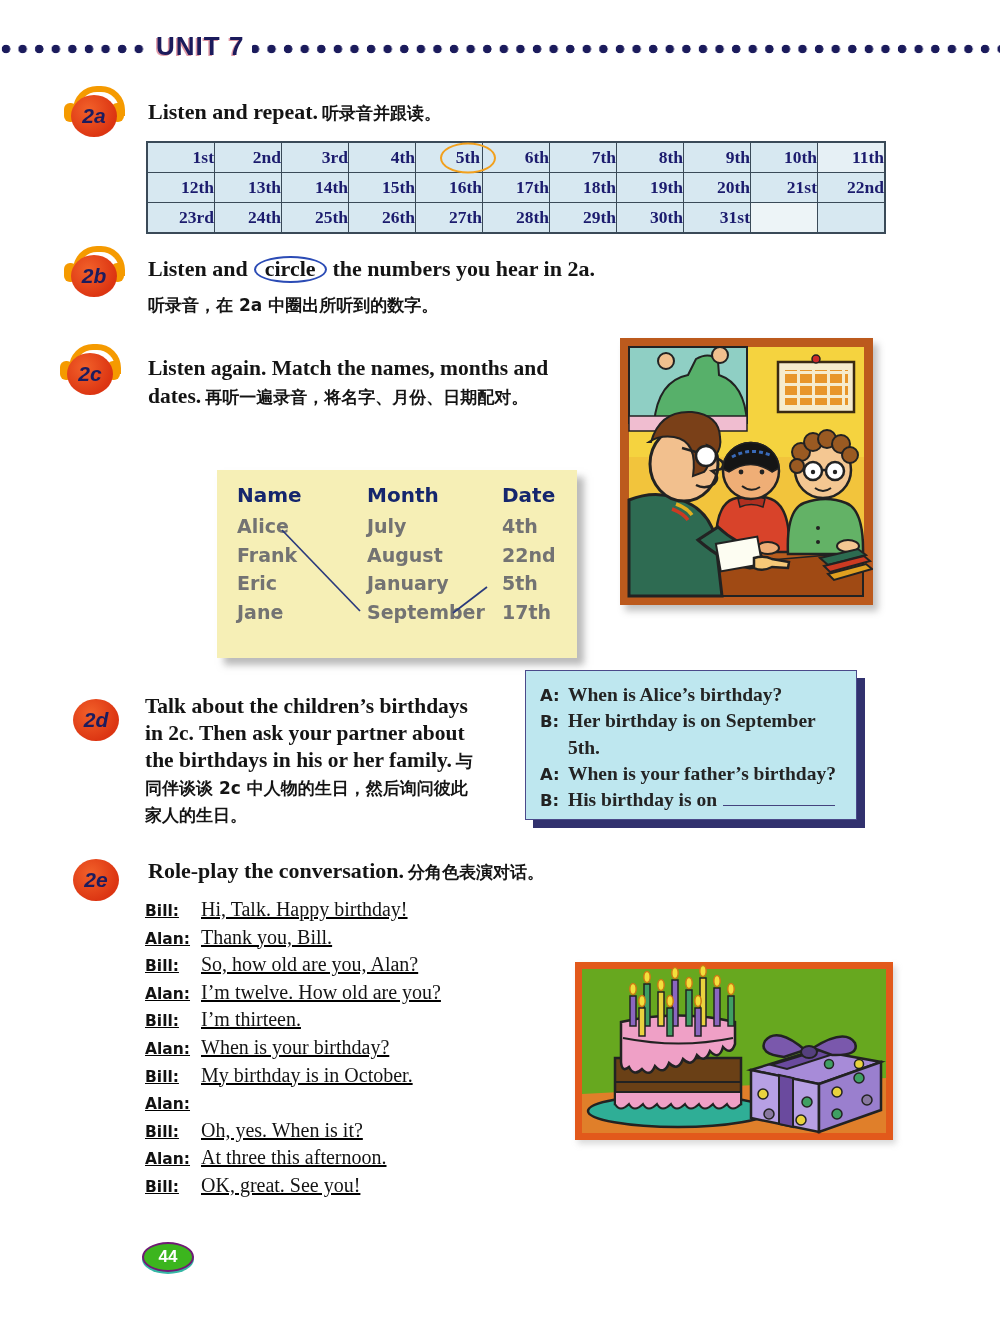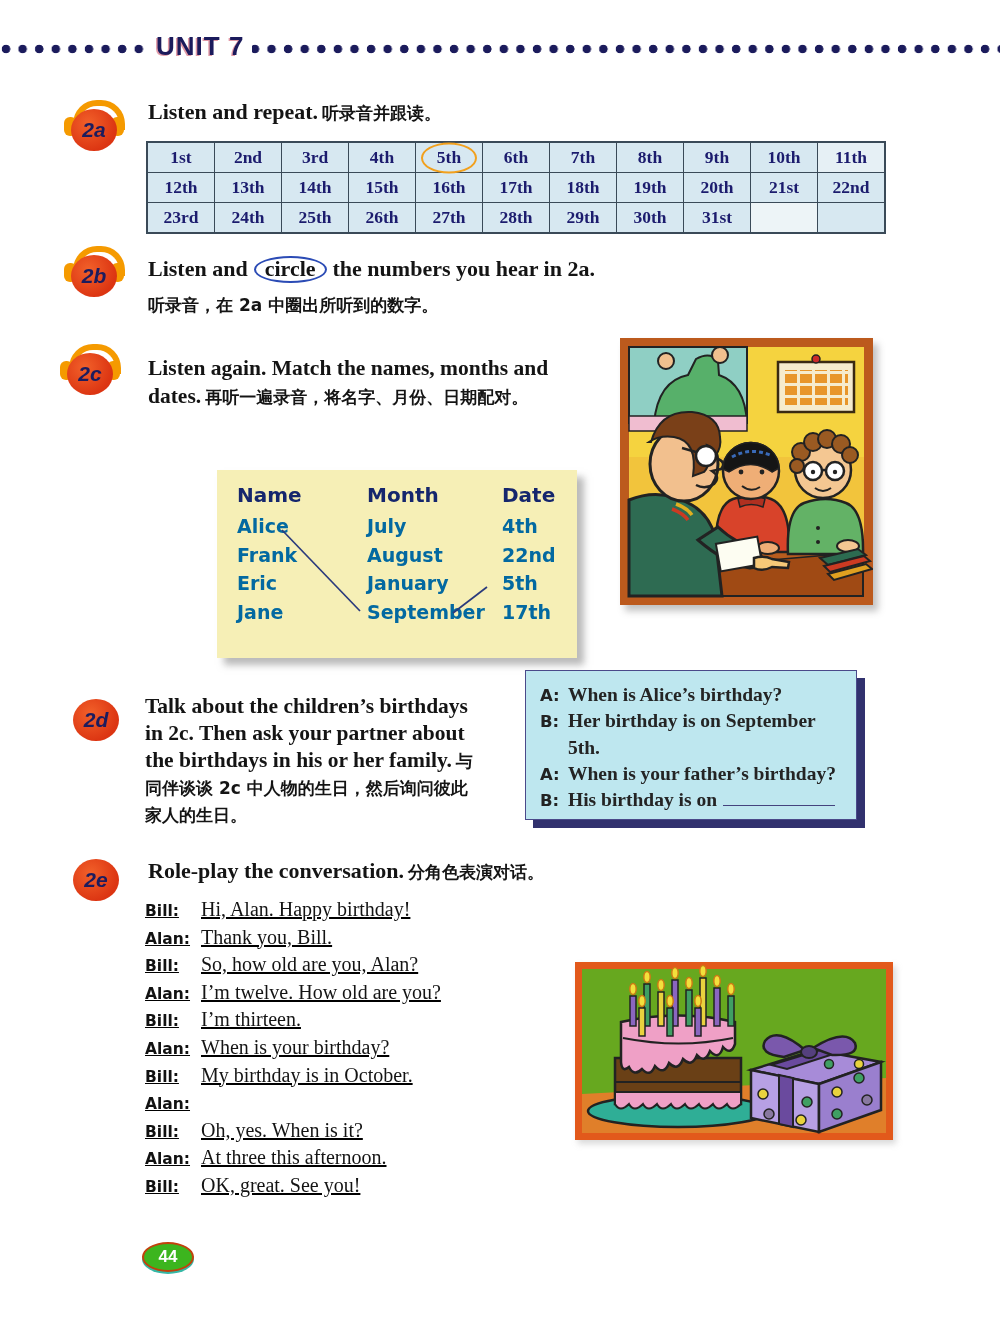--- a/index.html
+++ b/index.html
@@ -30,36 +30,36 @@
   .h-en{font:700 22px "Liberation Serif",serif;color:#141414;}
   .h-zh{font:700 17px "DejaVu Sans",sans-serif;color:#141414;}
   .hline{position:absolute;white-space:nowrap;}
   .hwrap{position:absolute;line-height:28px;}
   .circ-word{display:inline-block;border:2px solid #2b4bb5;border-radius:50%;
              padding:0 9px 1px 9px;margin:0 2px;line-height:22px;}
 
   
   .ordtbl{position:absolute;left:146px;top:141px;border-collapse:collapse;
           border:2.5px solid #3a4a58;background:#d7e8f1;}
-  .ordtbl td{width:66px;height:29px;border:1.5px solid #3a4a58;text-align:center;
+  .ordtbl td{width:66px;height:29px;border:1.5px solid #3a4a58;text-align:right;
              font:700 17.5px "Liberation Serif",serif;color:#1c1c6e;background:#d7e8f1;padding:0;}
   .ordtbl td.lt{background:#e6f0f5;}
   .ordtbl td.lt2{background:#edf4f7;}
   .ordtbl td .circ{position:relative;display:inline-block;padding:0 2px;}
   .ordtbl td .circ::after{content:"";position:absolute;left:50%;top:50%;
           transform:translate(-50%,-50%);width:52px;height:27px;
           border:2.5px solid #f2a01d;border-radius:50%;}
 
   
   .matchbox{position:absolute;left:217px;top:470px;width:360px;height:188px;
             background:#f6efb6;box-shadow:7px 7px 7px rgba(130,130,130,.55);}
   .match-grid{display:grid;grid-template-columns:130px 135px auto;
               padding:12px 0 0 20px;font-family:"DejaVu Sans",sans-serif;}
   .match-grid .mh{height:30px;line-height:26px;font-weight:700;font-size:20px;color:#15266d;}
-  .match-grid .mc{height:28.5px;line-height:28.5px;font-weight:700;font-size:19px;color:#0369a1;}
+  .match-grid .mc{height:28.5px;line-height:28.5px;font-weight:700;font-size:19px;color:#737373;}
   .matchlines{position:absolute;left:0;top:0;pointer-events:none;}
 
   
   .dlgbox{position:absolute;left:525px;top:670px;width:332px;height:150px;
           background:#bee7ef;border:1.5px solid #4a4a8a;box-shadow:8px 8px 0 #31316e;
           box-sizing:border-box;padding:11px 10px 0 14px;}
   .dlgbox ul{margin:0;padding:0;list-style:none;}
   .dlgbox li{font:700 19.5px "Liberation Serif",serif;color:#242424;line-height:26.3px;
              padding-left:28px;text-indent:0;}
   .dlgbox .spk2{display:inline-block;width:28px;margin-left:-28px;
@@ -72,33 +72,33 @@
   .cl{display:flex;line-height:27.6px;text-decoration:underline;}
   .spk{flex:0 0 56px;font:700 15.5px "DejaVu Sans",sans-serif;color:#111;line-height:27.6px;}
   .ct{font:400 20px "Liberation Serif",serif;color:#141414;max-width:330px;}
 
   
   .pic1{position:absolute;left:620px;top:338px;box-shadow:5px 6px 7px rgba(120,120,120,.45);}
   .pic2{position:absolute;left:575px;top:962px;box-shadow:3px 4px 6px rgba(150,150,150,.35);}
 
   
   .pagenum{position:absolute;left:142px;top:1242px;width:52px;height:30px;border-radius:50%;
-           background:#3cb51e;border:2px solid #c2410c;box-shadow:0 2px 0 #35b8a6;
+           background:#3cb51e;border:2px solid #701a75;box-shadow:0 2px 0 #35b8a6;
            display:flex;align-items:center;justify-content:center;
            font:700 17px "Liberation Sans",sans-serif;color:#fff;box-sizing:border-box;}
 </style>
 </head>
 <body>
 
 <div id="page">
 
   <div class="dots"></div>
   <div class="unit">UNIT 7</div>
 
-  <div class="badge" style="left:62px;top:100px;text-align:center;">
+  <div class="badge" style="left:62px;top:86px;text-align:center;">
     <span class="hp"></span>
     <span class="earL"></span>
     <span class="earR"></span>
     <span class="c">2a</span>
   </div>
   <div class="hline" style="left:148px;top:99px;">
     <span class="h-en">Listen and repeat.</span>
     <span class="h-zh">听录音并跟读。</span>
   </div>
 
@@ -296,21 +296,21 @@
     <span class="c">2e</span>
   </div>
   <div class="hline" style="left:148px;top:858px;">
     <span class="h-en">Role-play the conversation.</span>
     <span class="h-zh">分角色表演对话。</span>
   </div>
 
   <div class="conv">
       <div class="cl">
         <span class="spk">Bill:</span>
-        <span class="ct">Hi, Alan. Happy birthday!</span>
+        <span class="ct">Hi, Talk. Happy birthday!</span>
       </div>
       <div class="cl">
         <span class="spk">Alan:</span>
         <span class="ct">Thank you, Bill.</span>
       </div>
       <div class="cl">
         <span class="spk">Bill:</span>
         <span class="ct">So, how old are you, Alan?</span>
       </div>
       <div class="cl">

